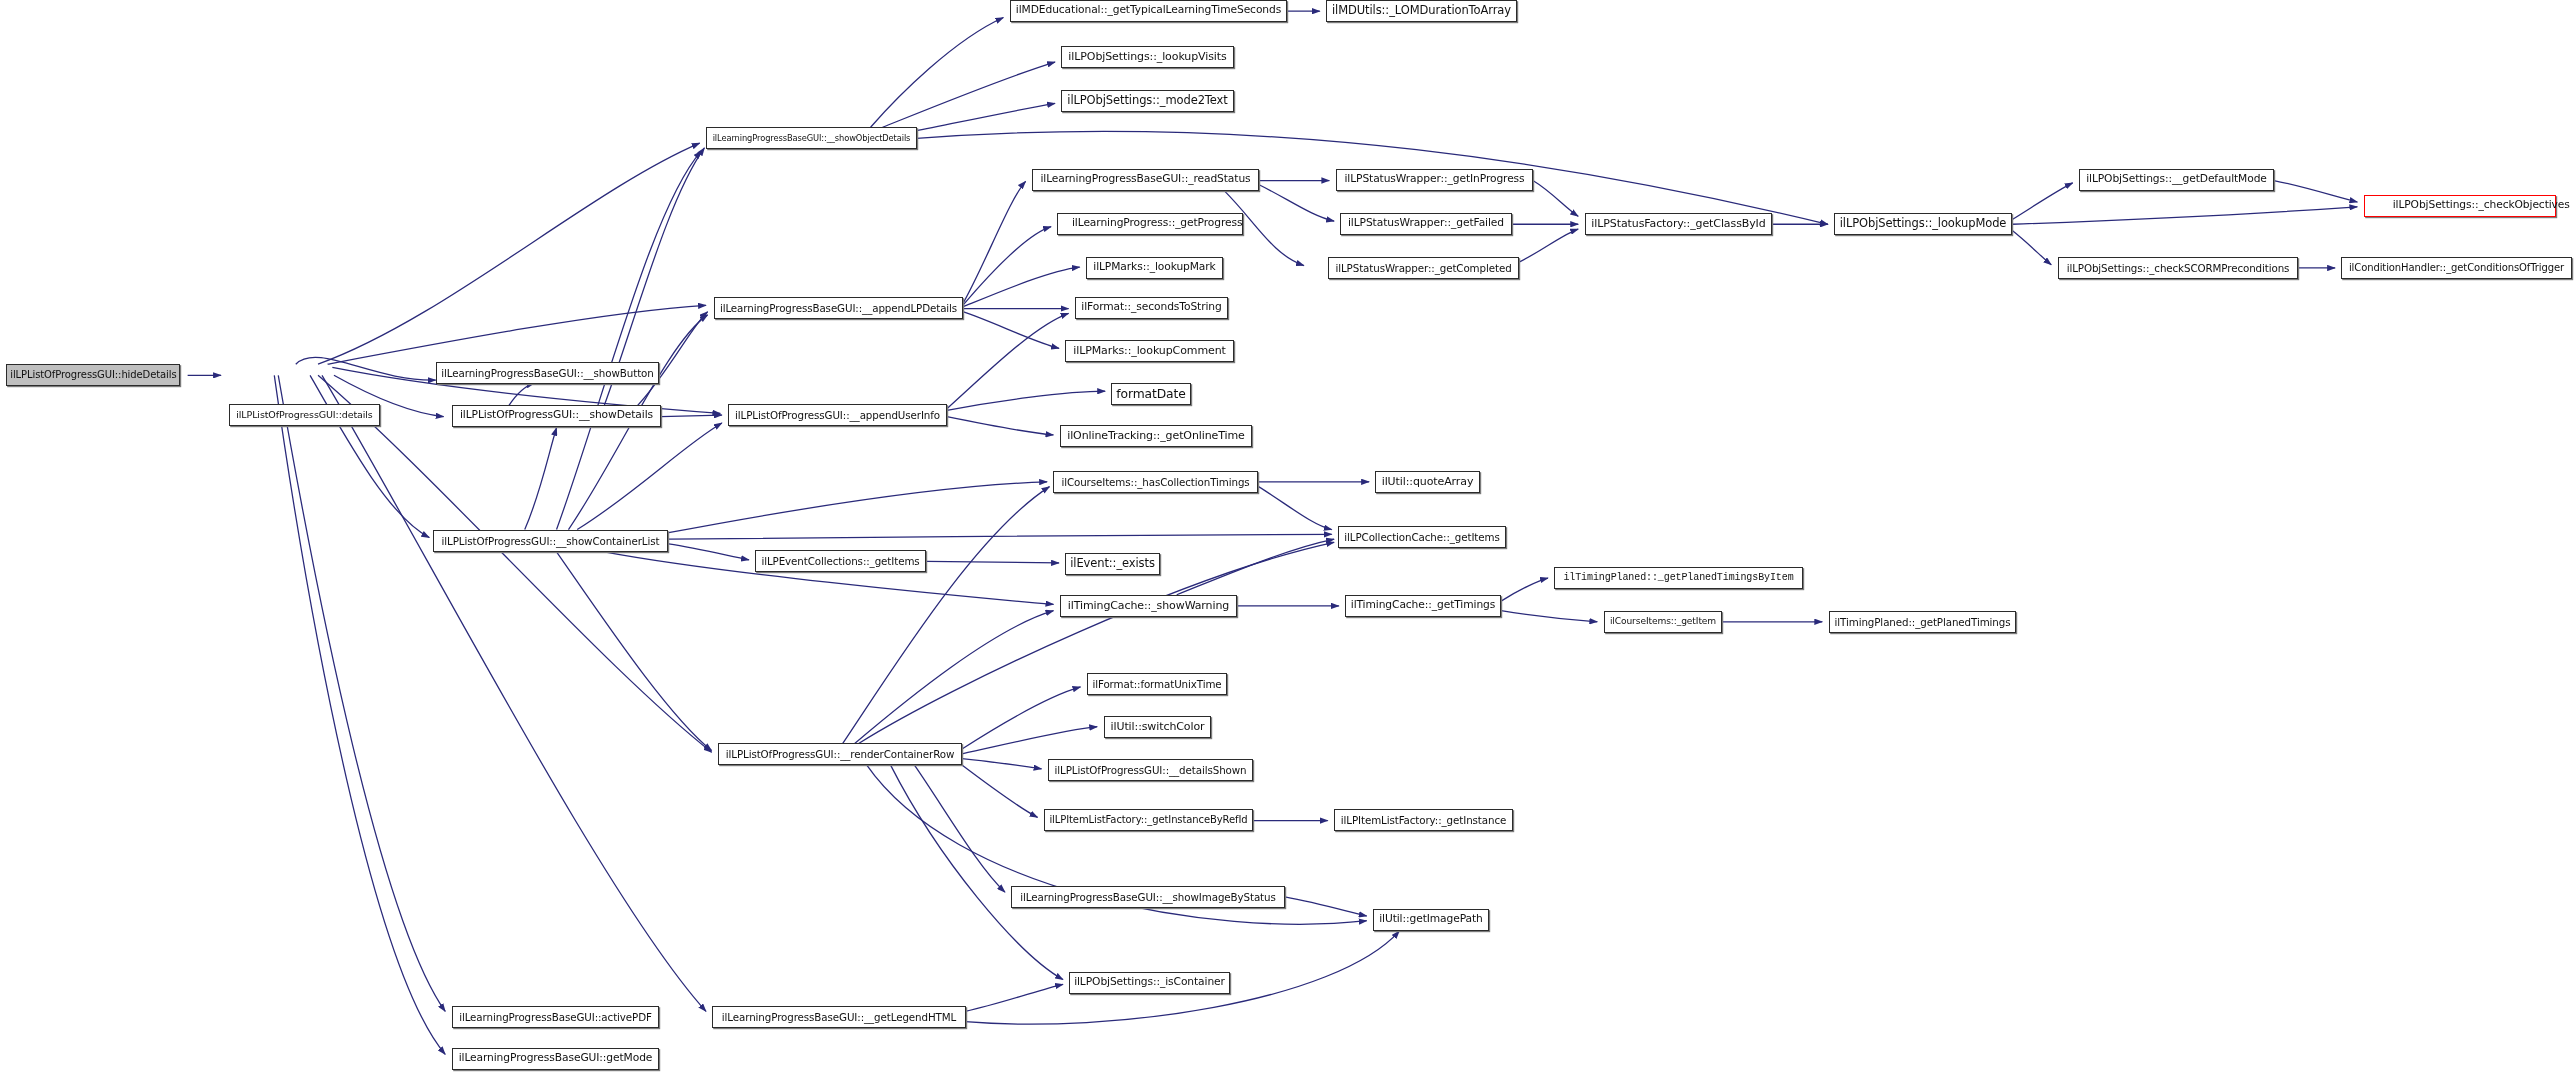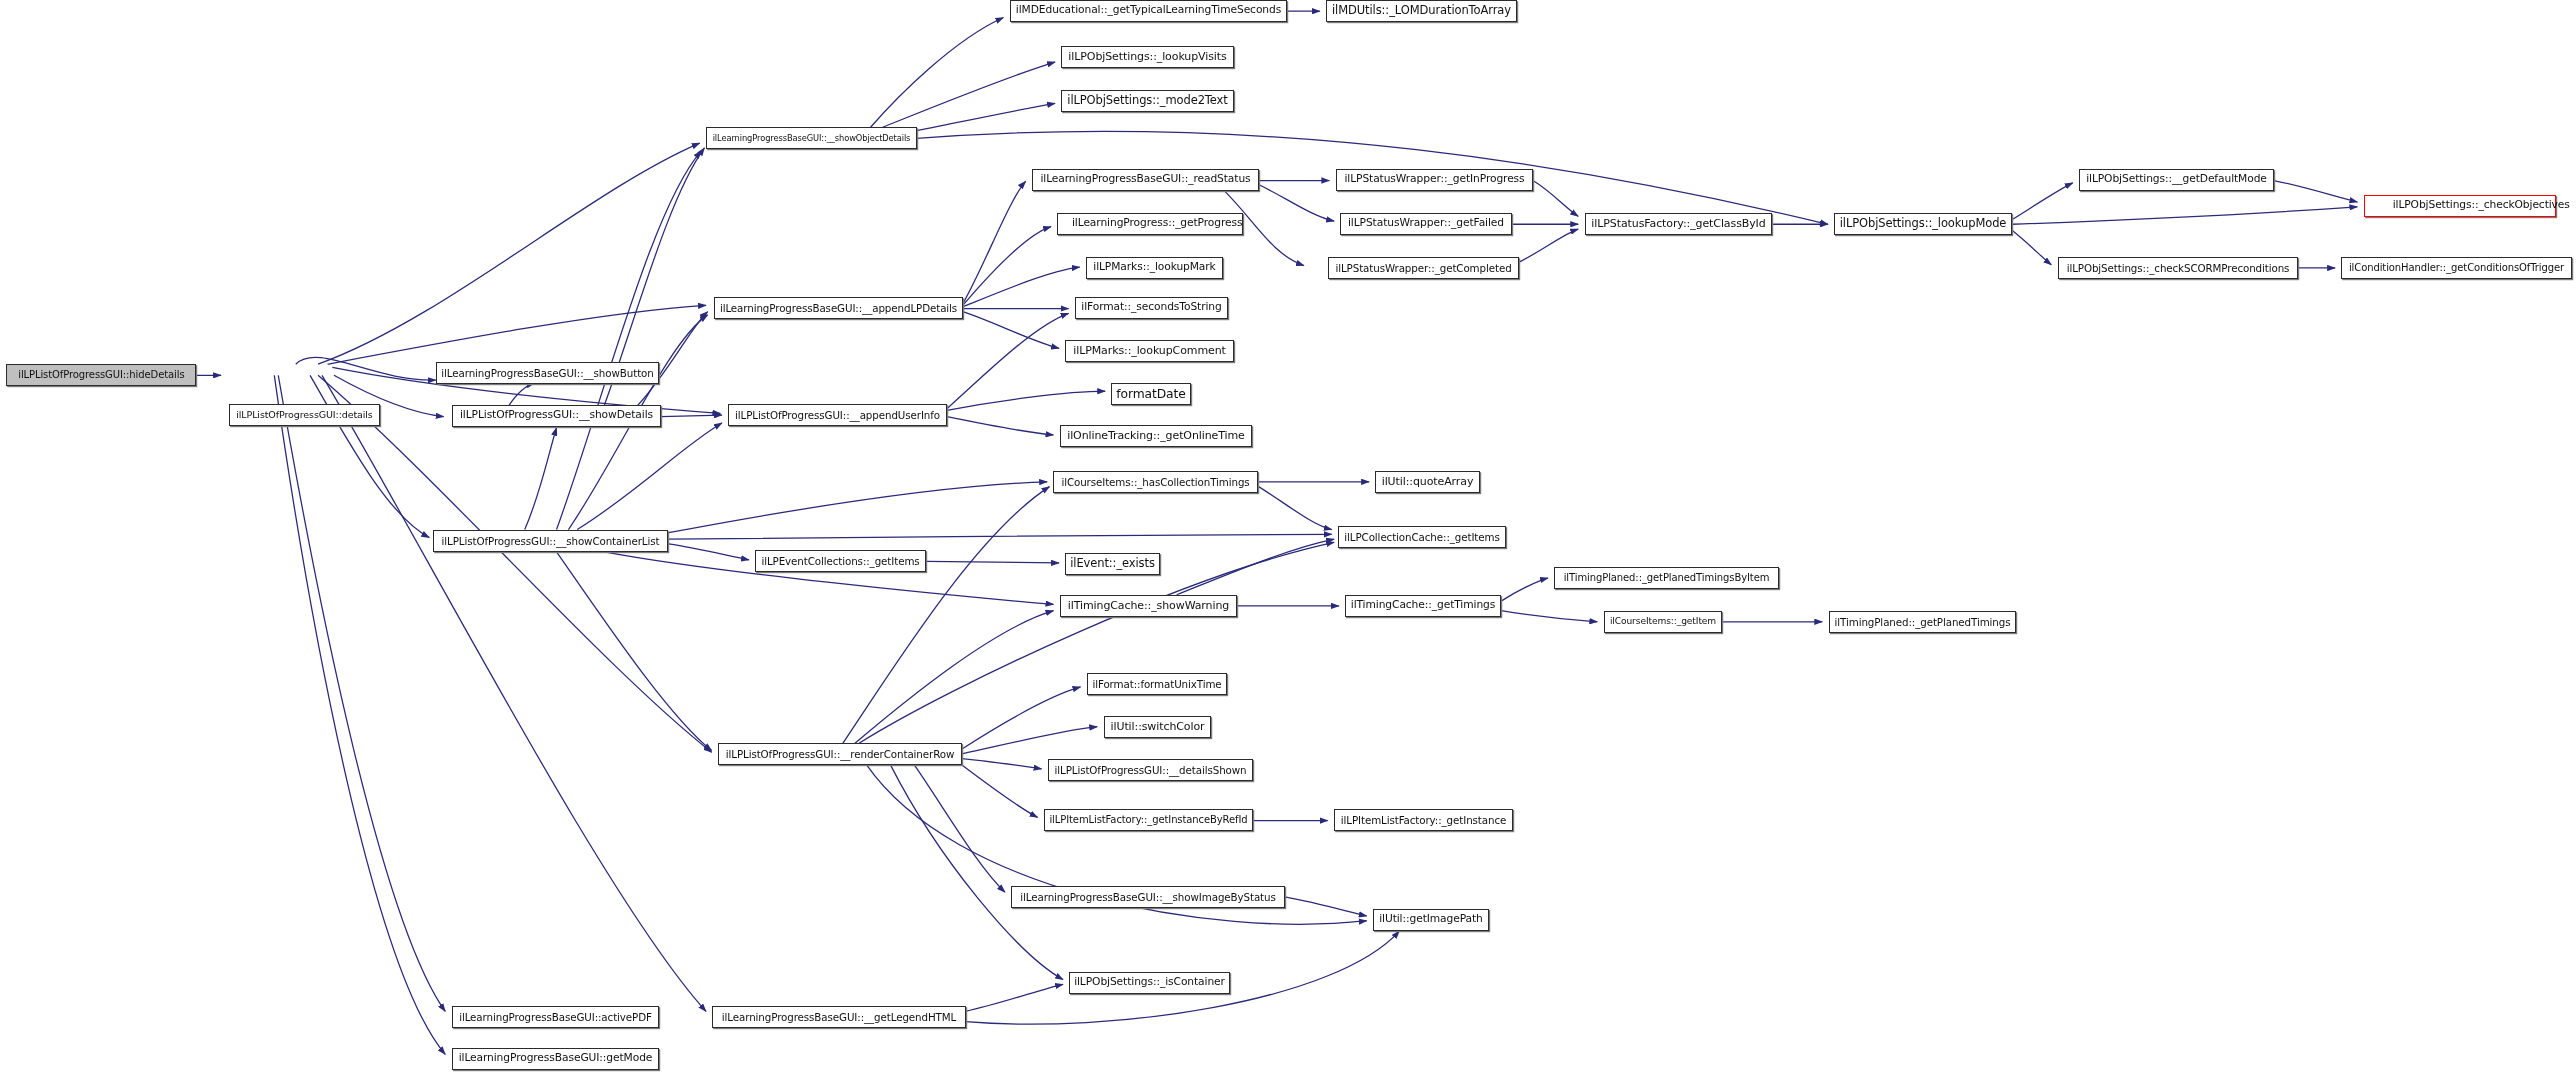--- a/index.html
+++ b/index.html
@@ -125,21 +125,21 @@
         <path d="M1150,962 C1190,1020 1230,1090 1264,1122" fill="none" stroke="#2a2a7a" stroke-width="1.6" marker-end="url(#arrow)"></path>
         <path d="M1120,962 C1180,1080 1280,1200 1337,1232" fill="none" stroke="#2a2a7a" stroke-width="1.6" marker-end="url(#arrow)"></path>
         <path d="M1090,962 C1200,1120 1520,1180 1719,1158" fill="none" stroke="#2a2a7a" stroke-width="1.6" marker-end="url(#arrow)"></path>
         <path d="M1576,1032 L1670,1032" fill="none" stroke="#2a2a7a" stroke-width="1.6" marker-end="url(#arrow)"></path>
         <path d="M1616,1128 C1660,1136 1700,1148 1719,1152" fill="none" stroke="#2a2a7a" stroke-width="1.6" marker-end="url(#arrow)"></path>
         <path d="M1214,1285 C1400,1300 1680,1260 1760,1171" fill="none" stroke="#2a2a7a" stroke-width="1.6" marker-end="url(#arrow)"></path>
         <path d="M1214,1272 C1260,1262 1310,1244 1337,1238" fill="none" stroke="#2a2a7a" stroke-width="1.6" marker-end="url(#arrow)"></path>
       </g>
   </svg>
   <div id="nodes">
-      <div class="node root" style="left: 6.4px; top: 364px; width: 190px; font-size: 10px;">
+      <div class="node root" style="left: 6.4px; top: 364px; width: 174px; font-size: 10px;">
         <span>ilLPListOfProgressGUI::hideDetails</span>
       </div>
       <div class="node" style="left: 229px; top: 364px; width: 151px; font-size: 9.5px; margin-top: 40px;">
         <span>ilLPListOfProgressGUI::details</span>
       </div>
       <div class="node" style="left: 436px; top: 362px; width: 223px; font-size: 10.3px;">
         <span>ilLearningProgressBaseGUI::__showButton</span>
       </div>
       <div class="node" style="left: 452px; top: 405px; width: 209px; font-size: 10.7px;">
         <span>ilLPListOfProgressGUI::__showDetails</span>
@@ -242,21 +242,21 @@
       </div>
       <div class="node" style="left: 1065px; top: 553px; width: 95px; font-size: 11.5px;">
         <span>ilEvent::_exists</span>
       </div>
       <div class="node" style="left: 1060px; top: 595px; width: 177px; font-size: 11px;">
         <span>ilTimingCache::_showWarning</span>
       </div>
       <div class="node" style="left: 1345px; top: 595px; width: 156px; font-size: 10.7px;">
         <span>ilTimingCache::_getTimings</span>
       </div>
-      <div class="node" style="left: 1554px; top: 567px; width: 225px; font-size: 10px;">
+      <div class="node" style="left: 1554px; top: 567px; width: 249px; font-size: 10px; font-family: Liberation Mono, monospace;">
         <span>ilTimingPlaned::_getPlanedTimingsByItem</span>
       </div>
       <div class="node" style="left: 1604px; top: 611px; width: 118px; font-size: 9.1px;">
         <span>ilCourseItems::_getItem</span>
       </div>
       <div class="node" style="left: 1829px; top: 611px; width: 187px; font-size: 10.3px;">
         <span>ilTimingPlaned::_getPlanedTimings</span>
       </div>
       <div class="node" style="left: 1087px; top: 673px; width: 140px; font-size: 10.3px;">
         <span>ilFormat::formatUnixTime</span>

